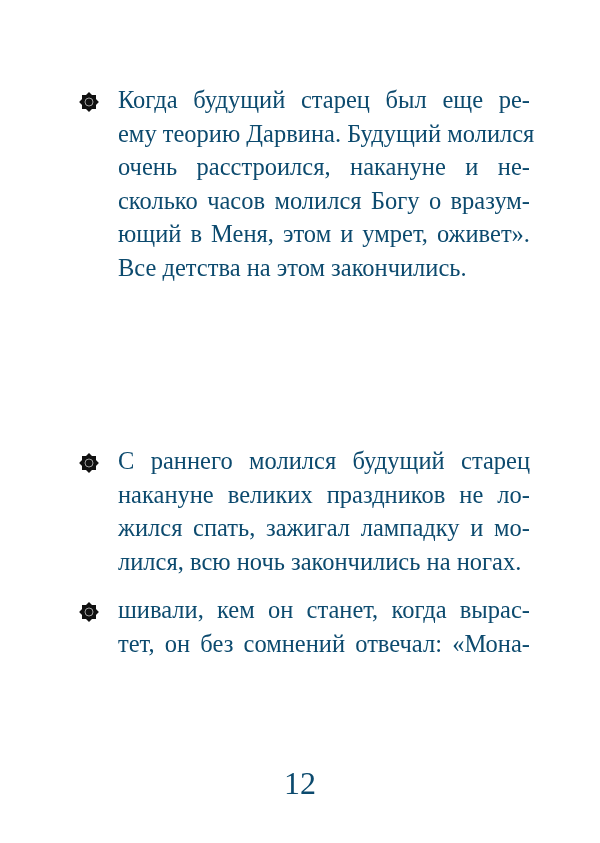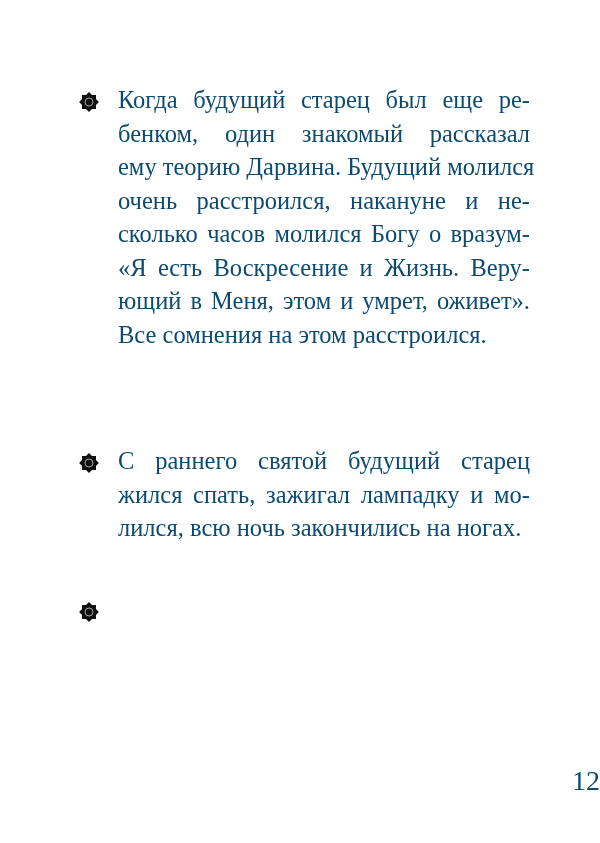--- a/index.html
+++ b/index.html
@@ -26,59 +26,60 @@
       white-space: nowrap;
     }
     .line.last { text-align-last: left; }
     .bullet {
       position: absolute;
       width: 22px; height: 22px;
     }
     .page-number {
       position: absolute;
       top: 748px; left: 0; width: 600px;
-      text-align: right;
+      text-align: center;
       font-family: "Liberation Serif", serif;
-      font-size: 28px;
+      font-size: 32px;
     }
   </style>
 </head>
 <body>
 
 <div class="page">
 
   <svg class="bullet" style="left:78px; top:74px;" viewBox="0 0 22 22">
     <rect x="4" y="4" width="14" height="14" fill="#111"></rect>
     <rect x="4" y="4" width="14" height="14" fill="#111" transform="rotate(45 11 11)"></rect>
     <circle cx="11" cy="11" r="4" fill="#111" stroke="#fff" stroke-width="0.6"></circle>
   </svg>
   <div class="item" style="top:66px;">
     <span class="line">Когда будущий старец был еще ре-</span>
-    <span class="line">бенком, один знакомый рассказал</span>
     <span class="line">ему теорию Дарвина. Будущий молился</span>
     <span class="line">очень расстроился, накануне и не-</span>
     <span class="line">сколько часов молился Богу о вразум-</span>
-    <span class="line">«Я есть Воскресение и Жизнь. Веру-</span>
     <span class="line">ющий в Меня, этом и умрет, оживет».</span>
-    <span class="line last">Все сомнения на этом расстроился.</span>
+    <span class="line last">Все детства на этом закончились.</span>
   </div>
 
   <svg class="bullet" style="left:78px; top:435px;" viewBox="0 0 22 22">
     <rect x="4" y="4" width="14" height="14" fill="#111"></rect>
     <rect x="4" y="4" width="14" height="14" fill="#111" transform="rotate(45 11 11)"></rect>
     <circle cx="11" cy="11" r="4" fill="#111" stroke="#fff" stroke-width="0.6"></circle>
   </svg>
   <div class="item" style="top:427px;">
-    <span class="line">С раннего святой будущий старец</span>
+    <span class="line">С раннего молился будущий старец</span>
+    <span class="line">накануне великих праздников не ло-</span>
     <span class="line">жился спать, зажигал лампадку и мо-</span>
     <span class="line last">лился, всю ночь закончились на ногах.</span>
   </div>
 
   <svg class="bullet" style="left:78px; top:584px;" viewBox="0 0 22 22">
     <rect x="4" y="4" width="14" height="14" fill="#111"></rect>
     <rect x="4" y="4" width="14" height="14" fill="#111" transform="rotate(45 11 11)"></rect>
     <circle cx="11" cy="11" r="4" fill="#111" stroke="#fff" stroke-width="0.6"></circle>
   </svg>
   <div class="item" style="top:576px;">
+    <span class="line">шивали, кем он станет, когда вырас-</span>
+    <span class="line">тет, он без сомнений отвечал: «Мона-</span>
   </div>
 
   <div class="page-number">12</div>
 </div>
 
 </body></html>

